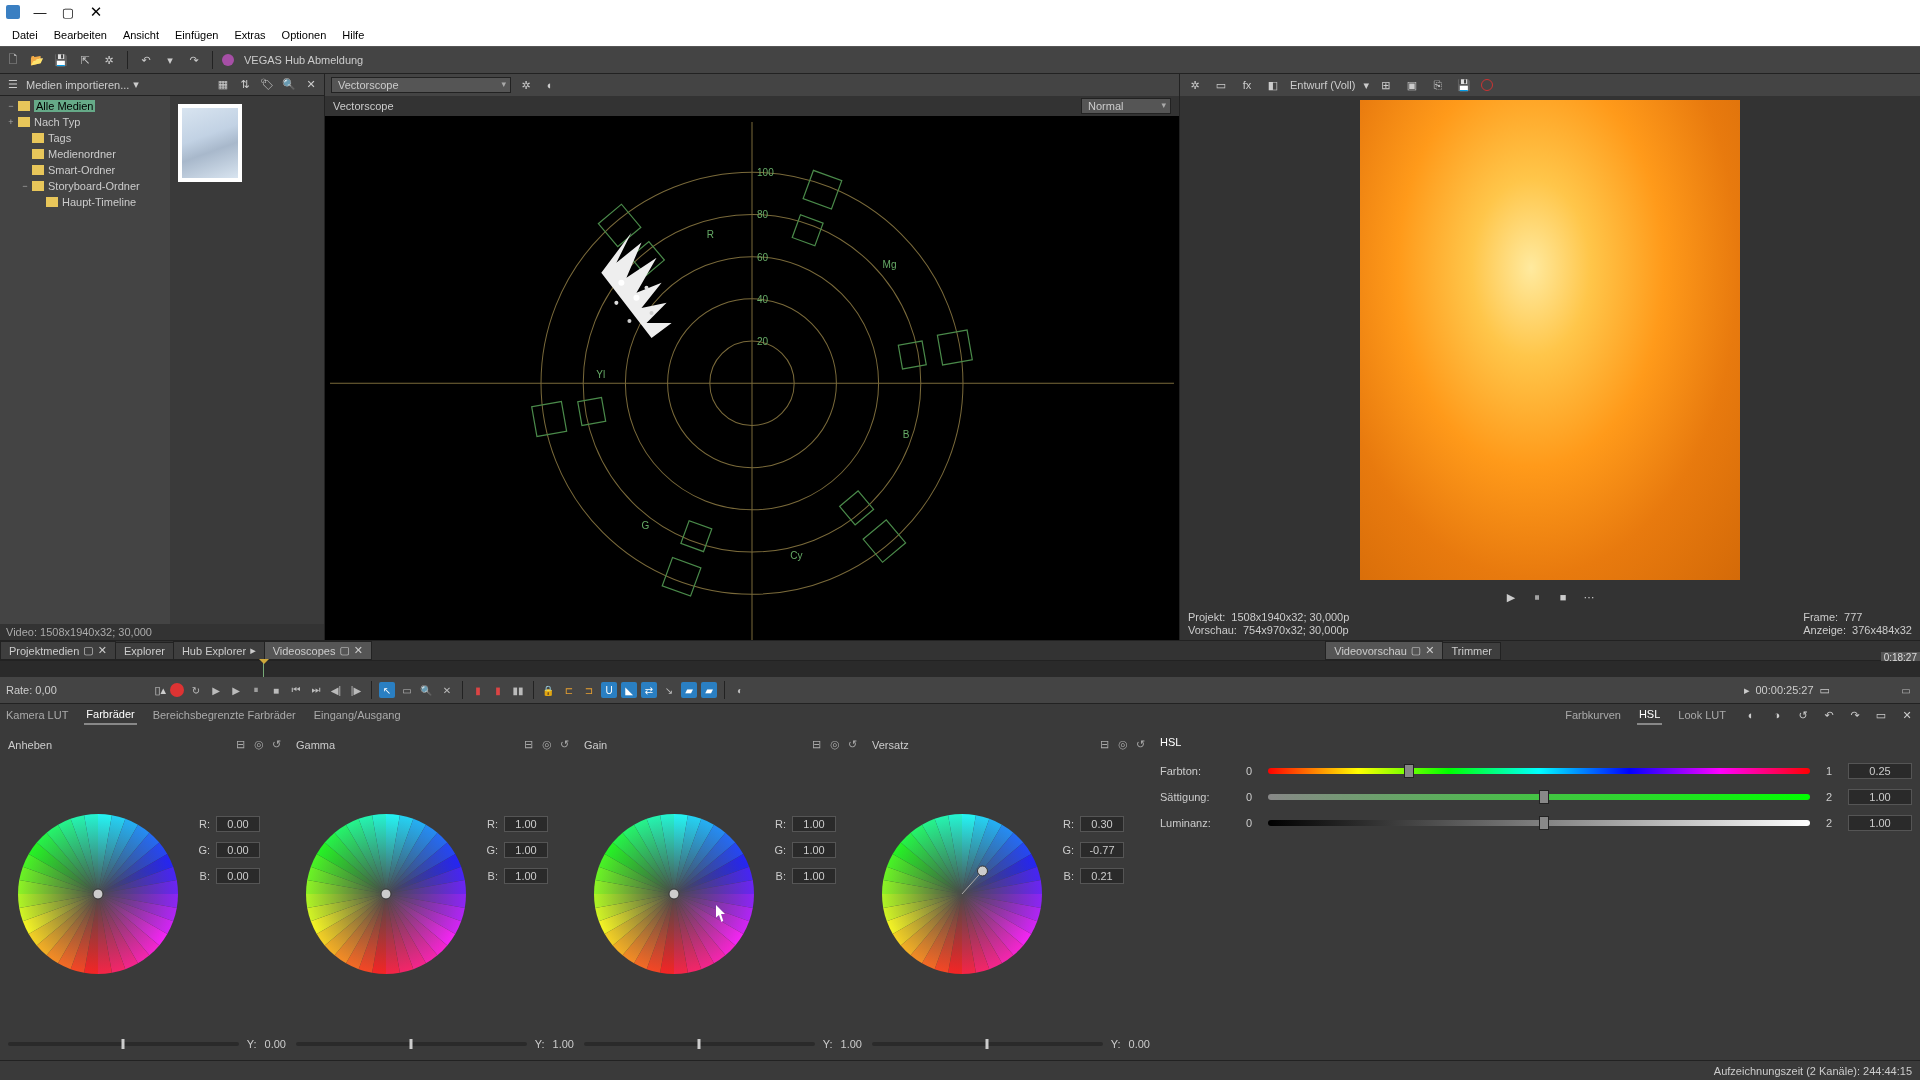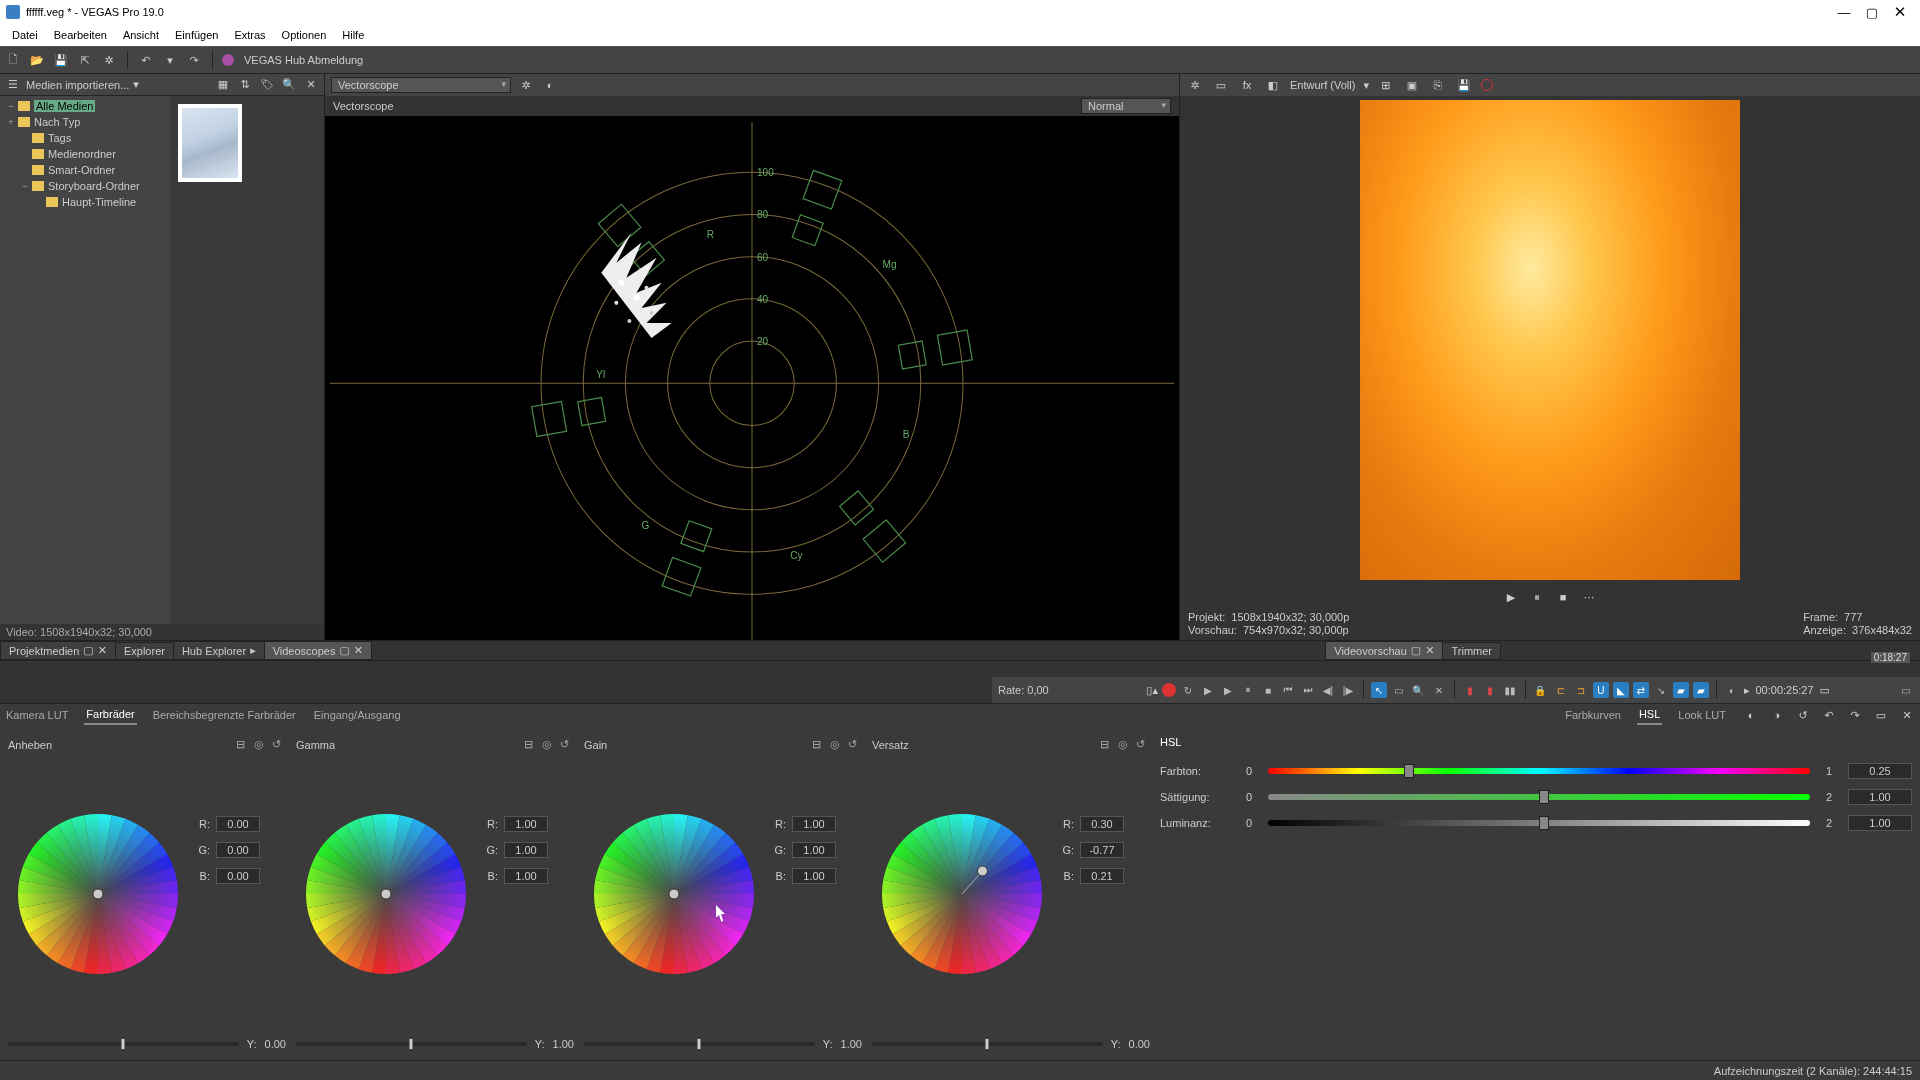--- a/index.html
+++ b/index.html
@@ -40,21 +40,21 @@
 .preview-toolbar { height: 22px; display: flex; align-items: center; padding: 0 6px; gap: 8px; background: #444; }
 .preview-area { flex: 1; background: #333; display: flex; align-items: flex-start; justify-content: center; padding-top: 2px; flex-direction: column; align-items: center; }
 .preview-img { width: 380px; height: 480px; background: radial-gradient(ellipse at 45% 35%, #ffea9f 0%, #ffc64a 20%, #ff9a1a 45%, #e87a0e 70%, #d46a08 100%); position: relative; }
 .preview-controls { display: flex; gap: 8px; justify-content: center; margin-top: 8px; }
 .preview-info { display: flex; gap: 24px; padding: 3px 8px; color: #aaa; height: 32px; align-items: flex-start;}
 .preview-info .col { display: flex; flex-direction: column; gap: 1px; }
 .preview-info .row { display: flex; gap: 6px; }
 .panel-tabs { height: 20px; background: #333; display: flex; align-items: center; border-top: 1px solid #222; }
 .panel-tab { padding: 2px 8px; background: #3e3e3e; border: 1px solid #222; margin-right: -1px; display: flex; align-items: center; gap: 4px; }
 .panel-tab.active { background: #555; }
-.timeline-strip { height: 54px; background: #333; border-top: 1px solid #222; display: flex; flex-direction: column; align-items: flex-end; }
+.timeline-strip { height: 54px; background: #333; border-top: 1px solid #222; display: flex; flex-direction: column; }
 .tl-ruler { height: 16px; background: #2a2a2a; position: relative; }
 .tl-marker { position: absolute; left: 263px; top: 0; width: 1px; height: 100%; background: #7a7; }
 .tl-marker::before { content: ""; position: absolute; left: -4px; top: -2px; width: 0; height: 0; border: 5px solid transparent; border-top-color: #cfa83a; }
 .tl-time { position: absolute; right: 500px; top: 1px; background: #555; padding: 0 3px; font-size: 10px; color: #ddd;}
 .tl-controls { flex: 1; display: flex; align-items: center; padding: 0 6px; gap: 4px; background: #444; }
 .tl-controls .rec { width: 14px; height: 14px; border-radius: 50%; background: #d33; }
 .tl-controls .btn { width: 16px; height: 16px; display: flex; align-items: center; justify-content: center; color: #bbb; font-size: 10px; }
 .tl-controls .btn.blue { background: #2a7fc2; border-radius: 2px; color: #fff; }
 .tl-controls .tc { margin-left: auto; color: #ccc; font-family: monospace; display: flex; align-items: center; gap: 6px; }
 .rate-box { width: 160px; display: flex; align-items: center; gap: 4px; }
@@ -92,21 +92,20 @@
 .statusbar .rec-time { margin-left: auto; color: #ccc; }
 .red-circle { width:12px; height:12px; border-radius:50%; border: 1.5px solid #c33; display:inline-block; }
 svg text { fill: #6a6; font-size: 10px; }
 .cursor-arrow { position: absolute; width: 12px; height: 18px; background: #fff; clip-path: polygon(0 0, 0 70%, 25% 55%, 45% 95%, 60% 88%, 42% 50%, 75% 50%); left: 716px; top: 905px; pointer-events: none; z-index: 999;}
 </style>
 </head>
 <body>
 
 <div class="titlebar">
   <div class="icon"></div>
-  <div class="title">ffffff.veg * - VEGAS Pro 19.0</div>
   <div class="winbtn">—</div>
   <div class="winbtn">▢</div>
   <div class="winbtn">✕</div>
 </div>
 
 <div class="menubar">
   <div class="mitem">Datei</div>
   <div class="mitem">Bearbeiten</div>
   <div class="mitem">Ansicht</div>
   <div class="mitem">Einfügen</div>
@@ -336,21 +335,21 @@
     <div style="flex:1"></div>
     <div class="panel-tab active">
         <span>Videovorschau</span>
         <span>▢</span>
         <span>✕</span>
       </div>
     <div class="panel-tab">
         <span>Trimmer</span>
       </div>
     <div style="width:420px; position:relative;">
-      <div class="tl-time" style="right:10px; position:absolute; top:1px;">0:18:27</div>
+      <div class="tl-time" style="right:0; position:absolute; top:1px;">0:18:27</div>
     </div>
   </div>
 
   <div class="timeline-strip">
     <div class="tl-ruler">
       <div class="tl-marker"></div>
     </div>
     <div class="tl-controls">
       <div class="rate-box">
         <span>Rate: 0,00</span>

